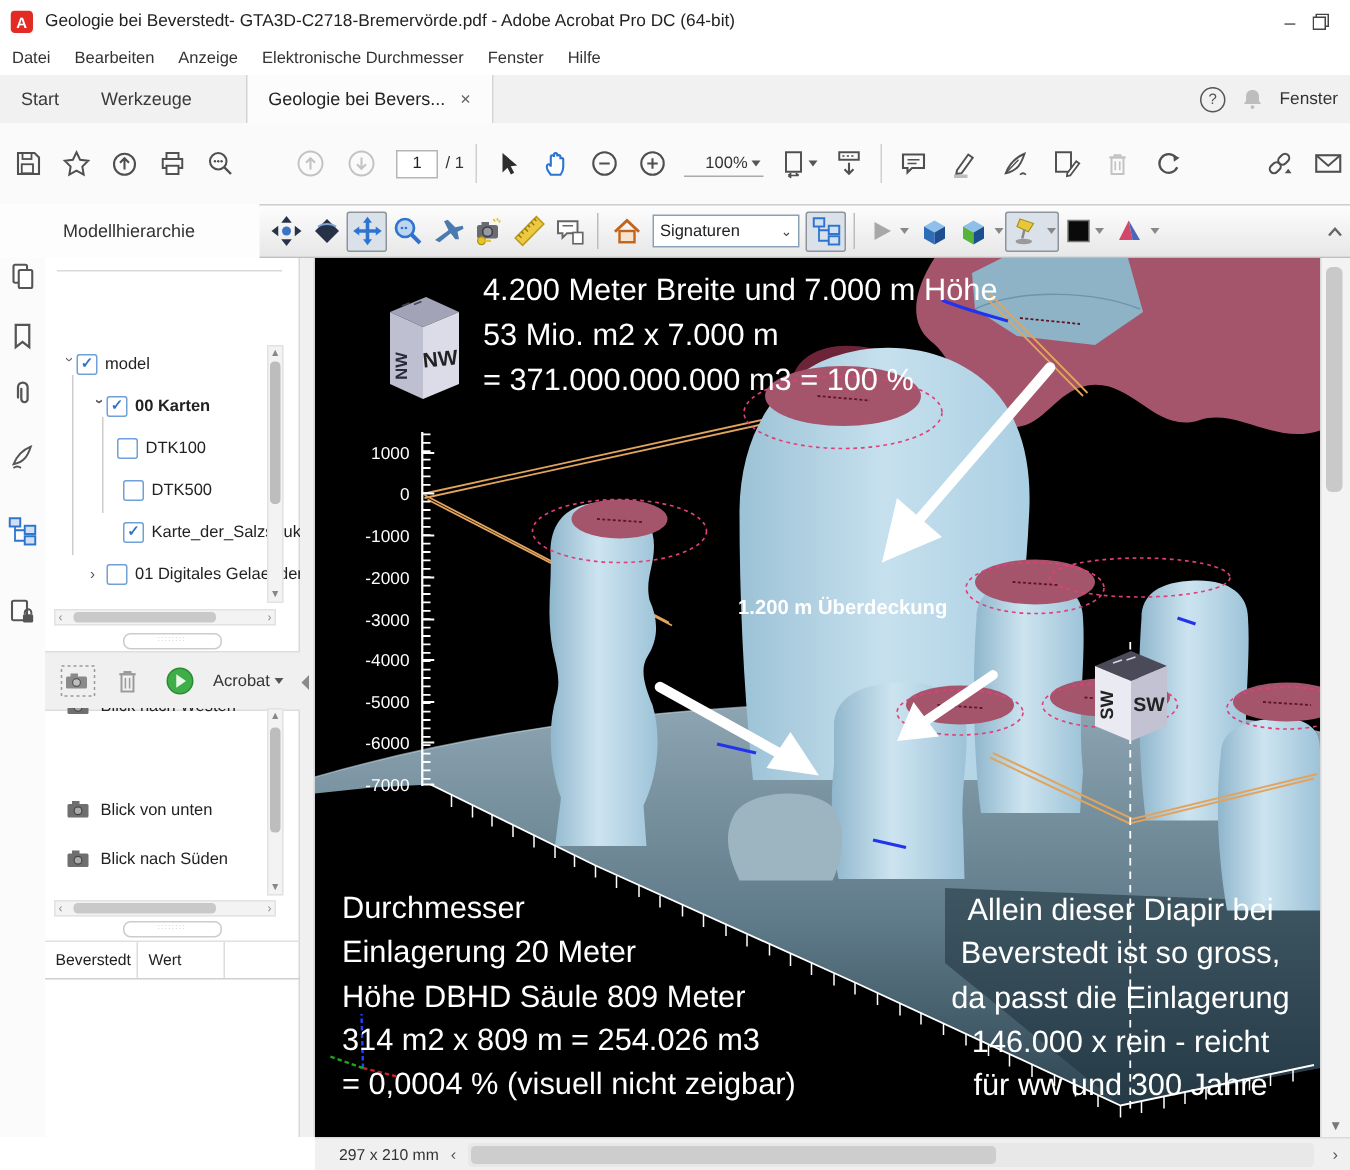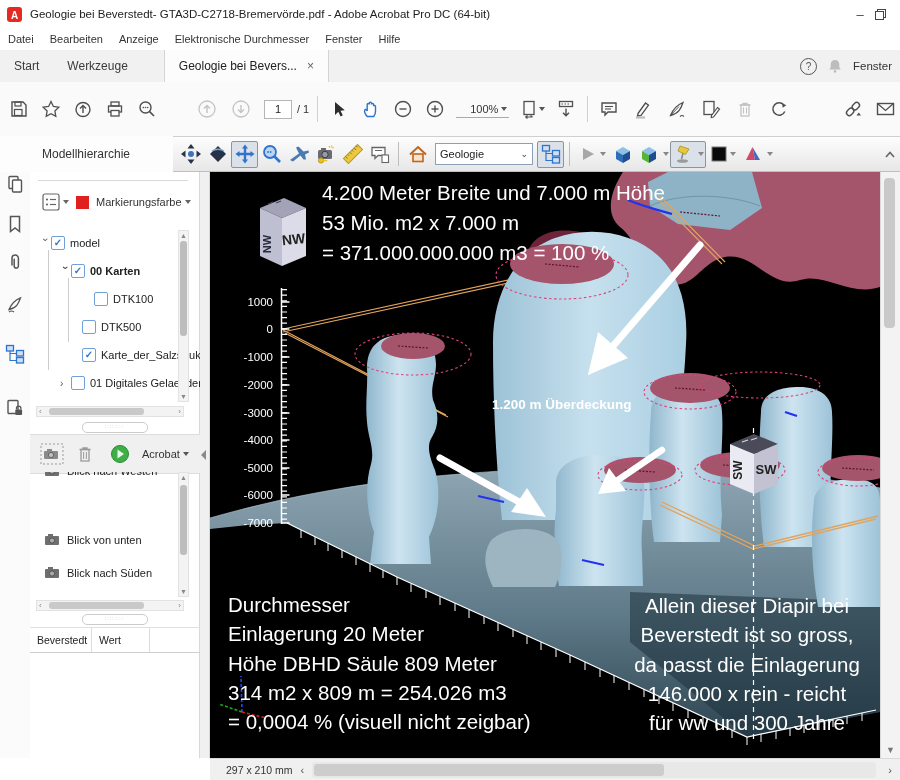--- a/index.html
+++ b/index.html
@@ -345,21 +345,21 @@
         </svg>
       </div>
     <div class="t3sep"></div>
     <div class="t3">
         <svg width="22" height="22">
           <path d="M3,11.5 L11,4 L19,11.5" fill="none" stroke="#c2641c" stroke-width="2"></path>
           <rect x="6" y="11" width="10" height="7.5" fill="#f6e4cf" stroke="#c2641c" stroke-width="1.6"></rect>
         </svg>
       </div>
     <div id="viewsel">
-        <span>Geologie</span>
+        <span>Signaturen</span>
         <span class="vcar">⌄</span>
       </div>
     <div class="t3 sel">
         <svg width="20" height="20">
           <rect x="1.5" y="1.5" width="7" height="5.5" fill="#cfe0f5" stroke="#2e74cf" stroke-width="1.3"></rect>
           <rect x="11.5" y="6.5" width="7" height="5.5" fill="#cfe0f5" stroke="#2e74cf" stroke-width="1.3"></rect>
           <rect x="11.5" y="13.5" width="7" height="5.5" fill="#cfe0f5" stroke="#2e74cf" stroke-width="1.3"></rect>
           <path d="M5,7 V16.5 H11.5 M5,9.5 H11.5" fill="none" stroke="#2e74cf" stroke-width="1.2"></path>
         </svg>
       </div>
@@ -450,48 +450,35 @@
           <rect x="3" y="2.5" width="10" height="13" rx="1" fill="none" stroke="#555" stroke-width="1.4"></rect>
           <path d="M11.5,11.5 v-1.2 a2.2,2.2 0 0 1 4.4,0 v1.2" fill="none" stroke="#555" stroke-width="1.3"></path>
           <rect x="10.3" y="11.5" width="6.8" height="5.5" rx="1" fill="#555"></rect>
         </svg>
       </div>
   </div>
 
   <div id="sidepanel" class="abs">
     <div class="pdiv" style="top:8px"></div>
 
-    <div class="row" style="position:absolute;top:16px;left:12px;height:28px">
-      <svg width="18" height="18">
-          <rect x="1" y="1" width="16" height="16" rx="2" fill="#fff" stroke="#666" stroke-width="1.2"></rect>
-          <circle cx="5" cy="6.5" r="1.1" fill="#666"></circle>
-          <line x1="8" y1="6.5" x2="14" y2="6.5" stroke="#666" stroke-width="1.2"></line>
-          <circle cx="5" cy="11.5" r="1.1" fill="#666"></circle>
-          <line x1="8" y1="11.5" x2="14" y2="11.5" stroke="#666" stroke-width="1.2"></line>
-        </svg>
-      <span class="car" style="border-top-color:#666"></span>
-      <div style="width:13px;height:13px;background:#e01f1f;margin-left:7px"></div>
-      <span style="font-size:11px;color:#333;margin-left:7px">Markierungsfarbe</span>
-      <span class="car" style="border-top-color:#666"></span>
-    </div>
 
     <div>
       <div class="guide" style="left:18px;top:78px;height:120px"></div>
       <div class="guide" style="left:38px;top:106px;height:64px"></div>
       <div class="trow" style="top:58px;left:10px">
           <span class="exp down">›</span>
           <span class="cb">✓</span>
           <span>model</span>
         </div>
       <div class="trow" style="top:86px;left:30px;font-weight:bold">
           <span class="exp down">›</span>
           <span class="cb">✓</span>
           <span>00 Karten</span>
         </div>
-      <div class="trow" style="top:114px;left:64px">
+      <div class="trow" style="top:114px;left:48px">
           <span class="cb"></span>
           <span>DTK100</span>
         </div>
       <div class="trow" style="top:142px;left:52px">
           <span class="cb"></span>
           <span>DTK500</span>
         </div>
       <div class="trow" style="top:170px;left:52px">
           <span class="cb">✓</span>
           <span style="white-space:nowrap">Karte_der_Salzstrukturen</span>

